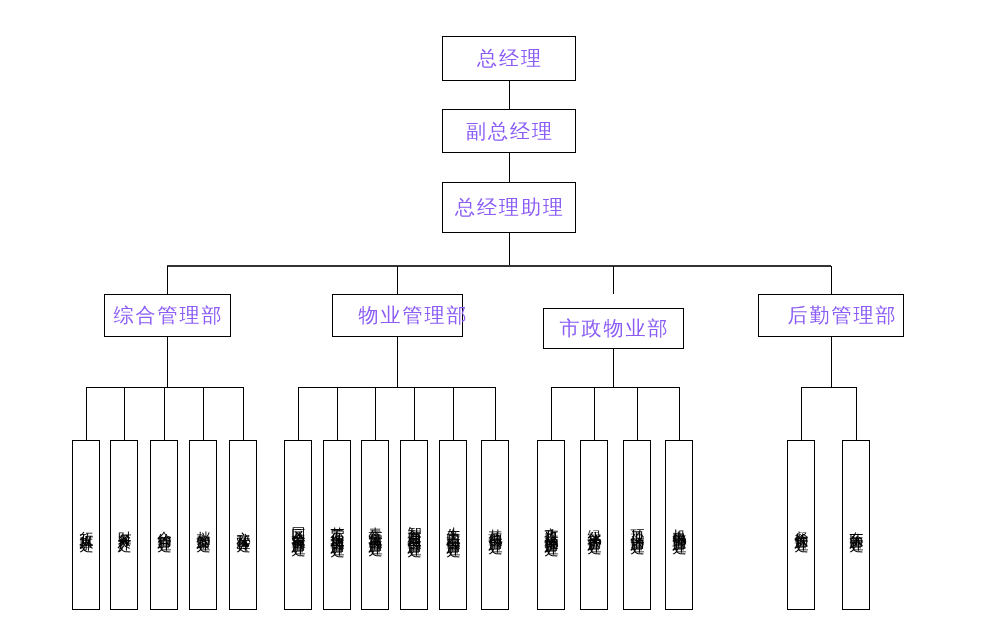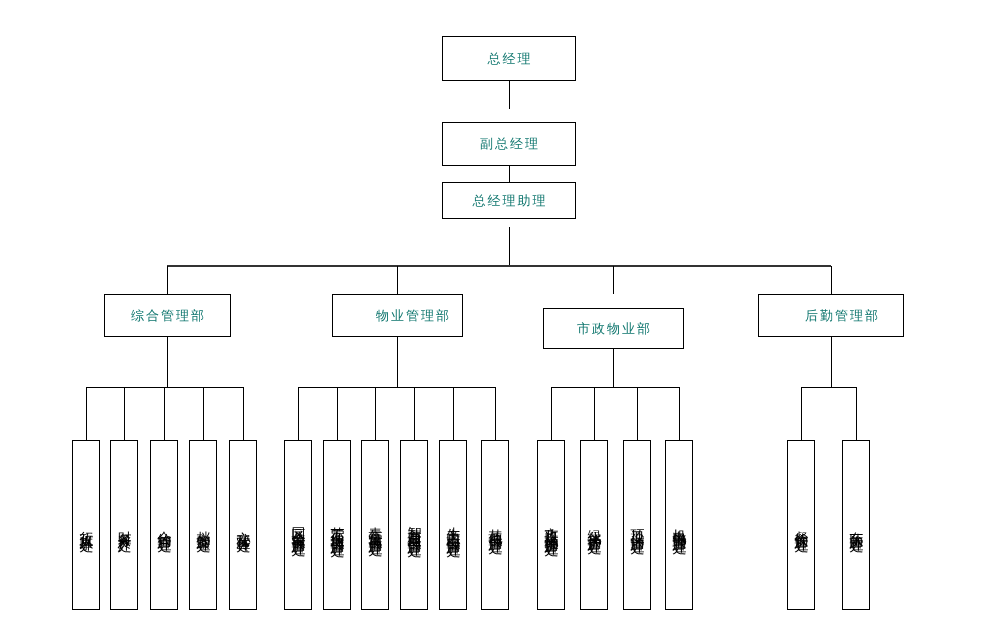--- a/index.html
+++ b/index.html
@@ -20,25 +20,25 @@
   }
   .box {
     position: absolute;
     border: 1px solid #000000;
     background: #ffffff;
     display: flex;
     align-items: center;
     justify-content: center;
   }
   .hlabel {
-    font-size: 13px;
+    font-size: 20px;
     letter-spacing: 2px;
     text-indent: 2px; 
     white-space: nowrap;
-    color: #0f766e;
+    color: #8b5cf6;
   }
   .leaf {
     top: 440px;
     width: 28px;
     height: 170px;
   }
   .vtext {
     writing-mode: vertical-rl;
     text-orientation: upright;
     font-size: 14px;
@@ -93,24 +93,24 @@
     <line x1="637" y1="387" x2="637" y2="440" stroke="#000000" stroke-width="1"></line>
     <line x1="679" y1="387" x2="679" y2="440" stroke="#000000" stroke-width="1"></line>
 
     <line x1="801" y1="387" x2="801" y2="440" stroke="#000000" stroke-width="1"></line>
     <line x1="856" y1="387" x2="856" y2="440" stroke="#000000" stroke-width="1"></line>
   </svg>
 
   <div class="box" style="left:442px; top:36px; width:134px; height:45px;">
     <span class="hlabel">总经理</span>
   </div>
-  <div class="box" style="left:442px; top:109px; width:134px; height:44px;margin-top:13px;">
+  <div class="box" style="left:442px; top:109px; width:134px; height:44px;">
     <span class="hlabel">副总经理</span>
   </div>
-  <div class="box" style="left:442px; top:182px; width:134px; height:37px;">
+  <div class="box" style="left:442px; top:182px; width:134px; height:51px;">
     <span class="hlabel">总经理助理</span>
   </div>
 
   <div class="box" style="left:104px; top:294px; width:127px; height:43px;justify-content:center;">
     <span class="hlabel">综合管理部</span>
   </div>
   <div class="box" style="left:332px; top:294px; width:131px; height:43px;padding-left:30px;">
     <span class="hlabel">物业管理部</span>
   </div>
   <div class="box" style="left:543px; top:308px; width:141px; height:41px;">

